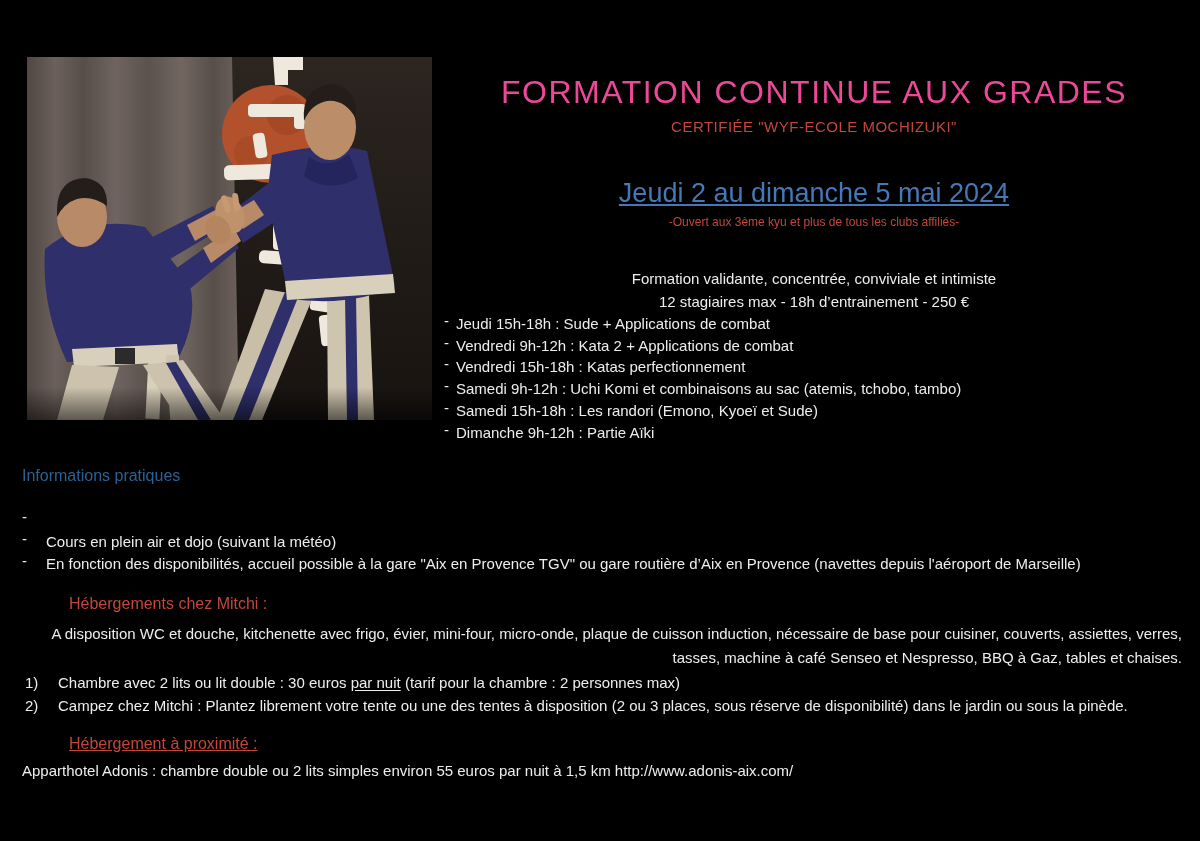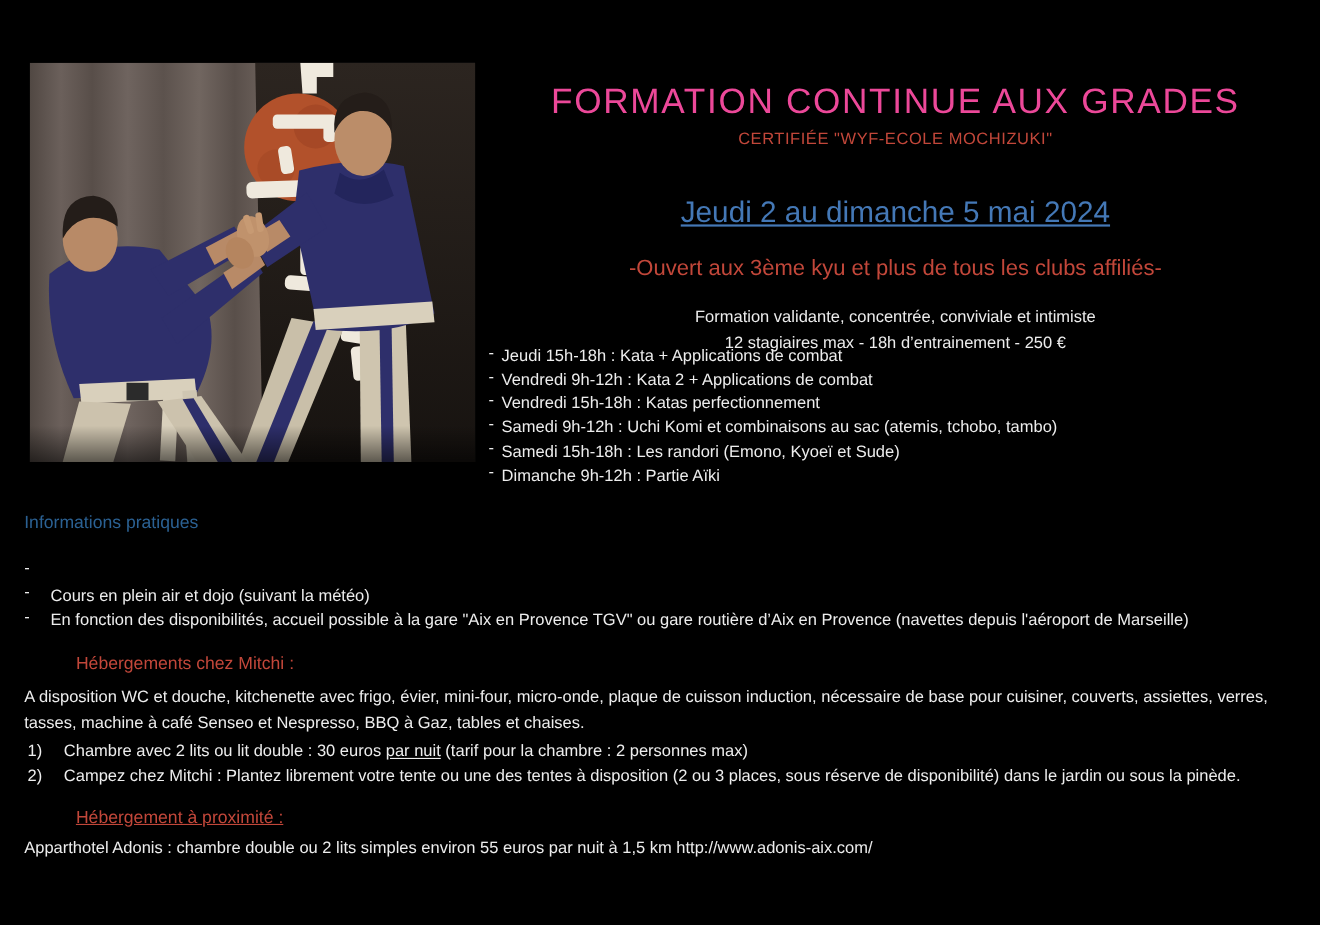--- a/index.html
+++ b/index.html
@@ -5,31 +5,31 @@
   html,body{margin:0;padding:0;}
   body{
     width:1200px;height:841px;background:#000;position:relative;overflow:hidden;
     font-family:"Liberation Sans", sans-serif;color:#ededed;
   }
   .photo{position:absolute;left:27px;top:57px;width:405px;height:363px;display:block;}
   .rcol{position:absolute;left:440px;top:0;width:748px;text-align:center;}
   .title{margin-top:74px;font-size:32px;letter-spacing:1.5px;color:#ec4899;}
   .cert{margin-top:7px;font-size:15px;letter-spacing:.5px;color:#c2473a;}
   .date{margin-top:43px;font-size:27px;color:#4478b6;text-decoration:underline;}
-  .elig{margin-top:24px;font-size:20px;color:#c2473a;}
-  .sum{margin-top:21px;font-size:15px;line-height:23px;color:#ededed;}
+  .elig{margin-top:6px;font-size:12px;color:#c2473a;}
+  .sum{margin-top:38px;font-size:15px;line-height:23px;color:#ededed;}
   .schedule{position:absolute;left:444px;top:313px;font-size:15px;line-height:21.7px;text-align:left;color:#ededed;}
   .srow .dash{display:inline-block;transform:translateY(-3px);margin-right:7px;}
   .h-blue{position:absolute;left:22px;top:467px;font-size:16px;color:#2b6193;}
   .info-list{position:absolute;left:22px;top:509px;font-size:15px;color:#ededed;}
   .irow{display:flex;line-height:22px;white-space:nowrap;}
   .irow .idash{width:24px;flex:none;transform:translateY(-3px);}
   .h-red{position:absolute;left:22px;font-size:16px;color:#c2473a;margin-left:47px;}
   .h-red.mitchi{top:595px;}
-  .para.desc{position:absolute;left:22px;top:622px;width:1160px;font-size:15px;line-height:23.5px;}
+  .para.desc{position:absolute;left:22px;top:622px;width:1160px;font-size:15px;line-height:23.5px;text-align:right;}
   .options{position:absolute;left:25px;top:671px;font-size:15px;line-height:23px;}
   .orow{display:flex;white-space:nowrap;}
   .orow .onum{width:33px;flex:none;}
   .u{text-decoration:underline;text-underline-offset:2px;}
   .h-red.prox{top:735px;text-decoration:underline;}
   .para.near{position:absolute;left:22px;top:762px;font-size:15px;white-space:nowrap;}
 </style>
 </head>
 <body>
 
@@ -130,21 +130,21 @@
   <div class="cert">CERTIFIÉE "WYF-ECOLE MOCHIZUKI"</div>
   <div class="date">Jeudi 2 au dimanche 5 mai 2024</div>
   <div class="elig">-Ouvert aux 3ème kyu et plus de tous les clubs affiliés-</div>
   <div class="sum">
     <div>Formation validante, concentrée, conviviale et intimiste</div>
     <div>12 stagiaires max - 18h d’entrainement - 250 €</div>
   </div>
 </div>
 
 <div class="schedule">
-  <div class="srow"><span class="dash">-</span><span>Jeudi 15h-18h : Kata + Applications de combat</span></div>
+  <div class="srow"><span class="dash">-</span><span>Jeudi 15h-18h : Sude + Applications de combat</span></div>
   <div class="srow"><span class="dash">-</span><span>Vendredi 9h-12h : Kata 2 + Applications de combat</span></div>
   <div class="srow"><span class="dash">-</span><span>Vendredi 15h-18h : Katas perfectionnement</span></div>
   <div class="srow"><span class="dash">-</span><span>Samedi 9h-12h : Uchi Komi et combinaisons au sac (atemis, tchobo, tambo)</span></div>
   <div class="srow"><span class="dash">-</span><span>Samedi 15h-18h : Les randori (Emono, Kyoeï et Sude)</span></div>
   <div class="srow"><span class="dash">-</span><span>Dimanche 9h-12h : Partie Aïki</span></div>
 </div>
 
 <div class="h-blue">Informations pratiques</div>
 <div class="info-list">
   <div class="irow">

